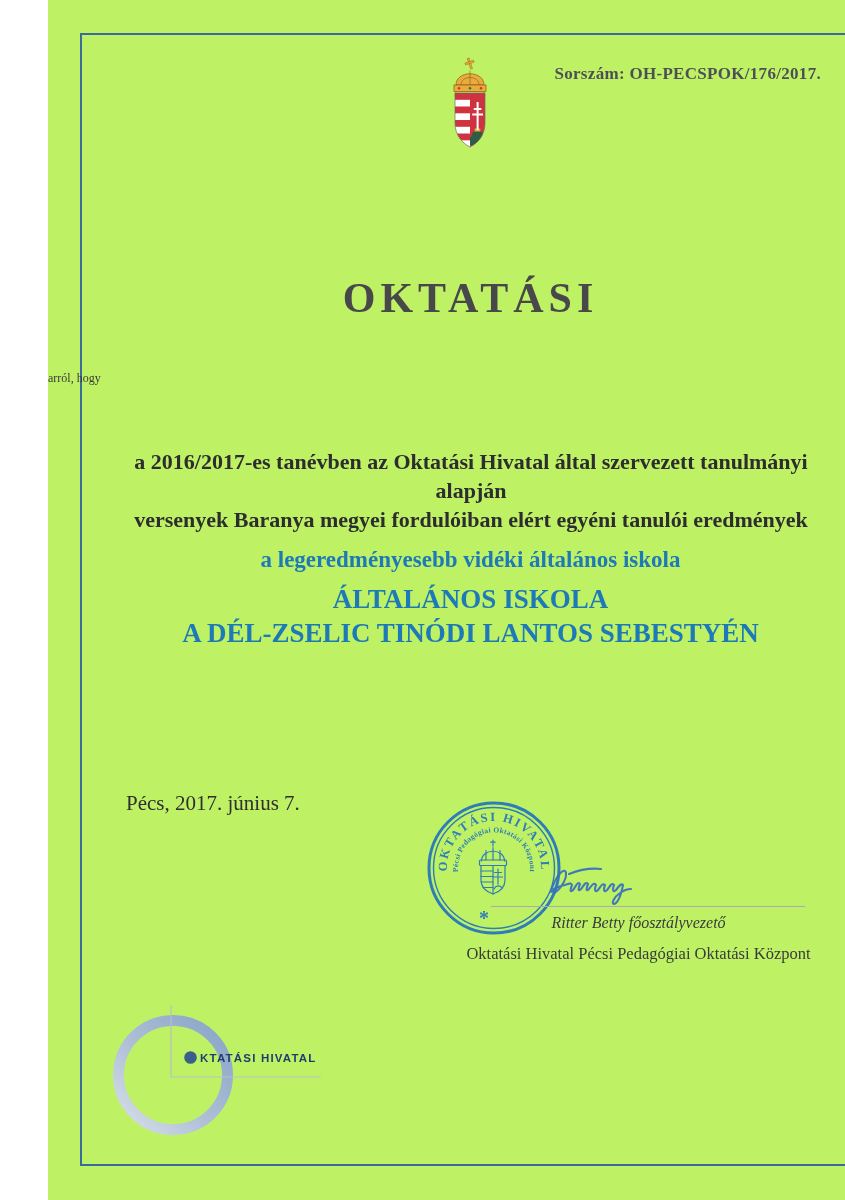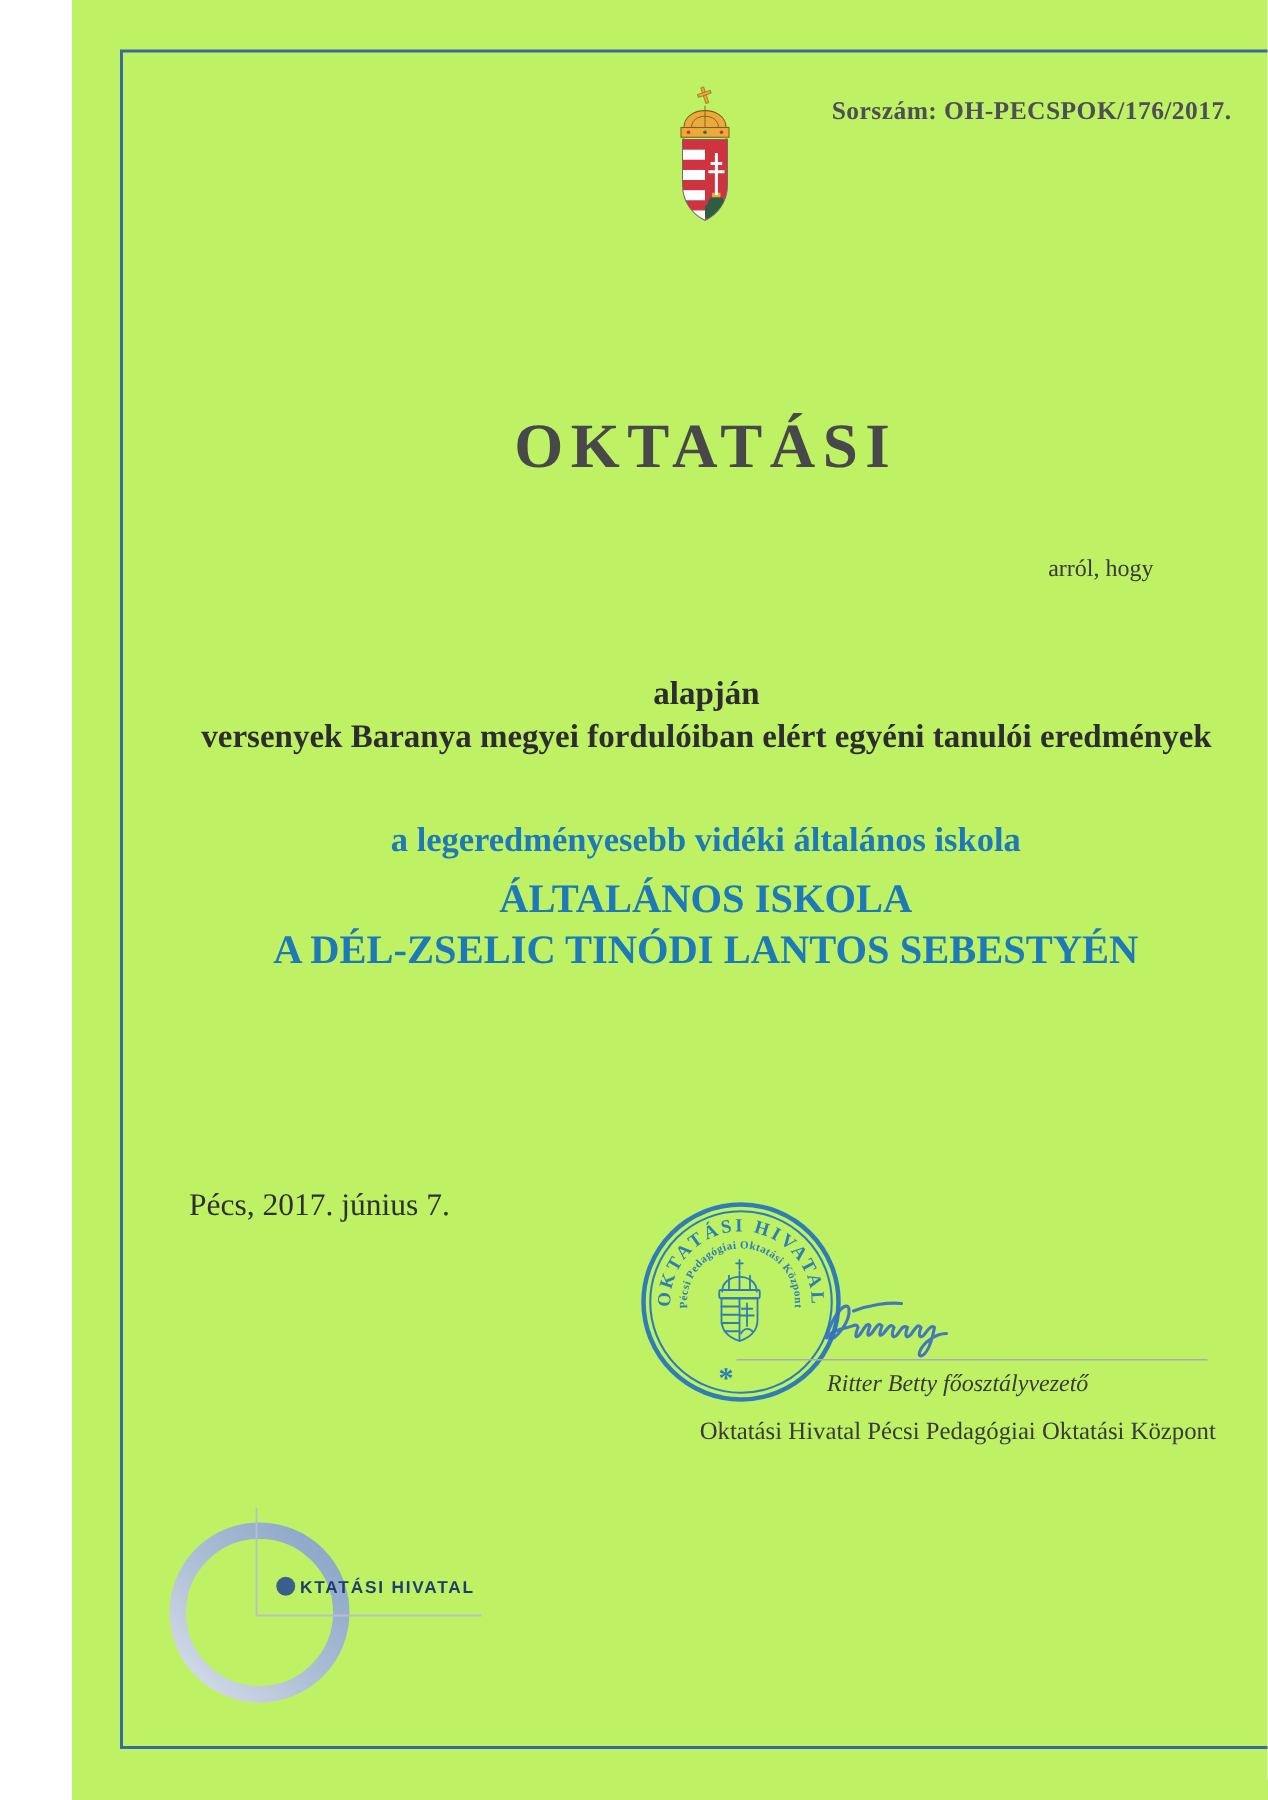--- a/index.html
+++ b/index.html
@@ -14,22 +14,22 @@
   .serial{
     position:absolute; top:64px; right:72px;
     font-size:17px; font-weight:bold; color:#4d4f56; letter-spacing:0.3px;
   }
   .arms{ position:absolute; left:399px; top:57px; }
   .title{
     position:absolute; top:274px; left:0; width:845px; text-align:center;
     font-size:42px; font-weight:bold; letter-spacing:5px; color:#48484a;
   }
   .preamble{
-    position:absolute; top:371px; left:0; width:721px; text-align:right;
-    font-size:16px; color:#3a3a3c;
+    position:absolute; top:371px; left:0; width:721px; text-align:left;
+    font-size:12px; color:#3a3a3c;
   }
   .body-text{
     position:absolute; top:447px; left:62px; width:722px; text-align:center;
     font-size:22px; font-weight:bold; line-height:29px; color:#2d2d2f;
   }
   .award{
     position:absolute; top:547px; left:0; width:845px; text-align:center;
     font-size:23px; font-weight:bold; color:#1d79b8;
   }
   .school{
@@ -100,20 +100,21 @@
       <rect x="25.2" y="56.5" width="10.8" height="2" fill="#ffffff"></rect>
     </g>
     <path d="M8,36 H38 V66 C38,78 31,86 23,90 C15,86 8,78 8,66 Z" fill="none" stroke="#6b6b6b" stroke-width="0.7"></path>
   </svg>
 
   <div class="title">OKTATÁSI</div>
 
   <div class="preamble">arról, hogy</div>
 
   <div class="body-text">
+    <div>a 2016/2017-es tanévben az Oktatási Hivatal által szervezett tanulmányi</div>
     <div>alapján</div>
     <div>versenyek Baranya megyei fordulóiban elért egyéni tanulói eredmények</div>
   </div>
 
   <div class="award">a legeredményesebb vidéki általános iskola</div>
 
   <div class="school">
     <div>ÁLTALÁNOS ISKOLA</div>
     <div>A DÉL-ZSELIC TINÓDI LANTOS SEBESTYÉN</div>
   </div>

